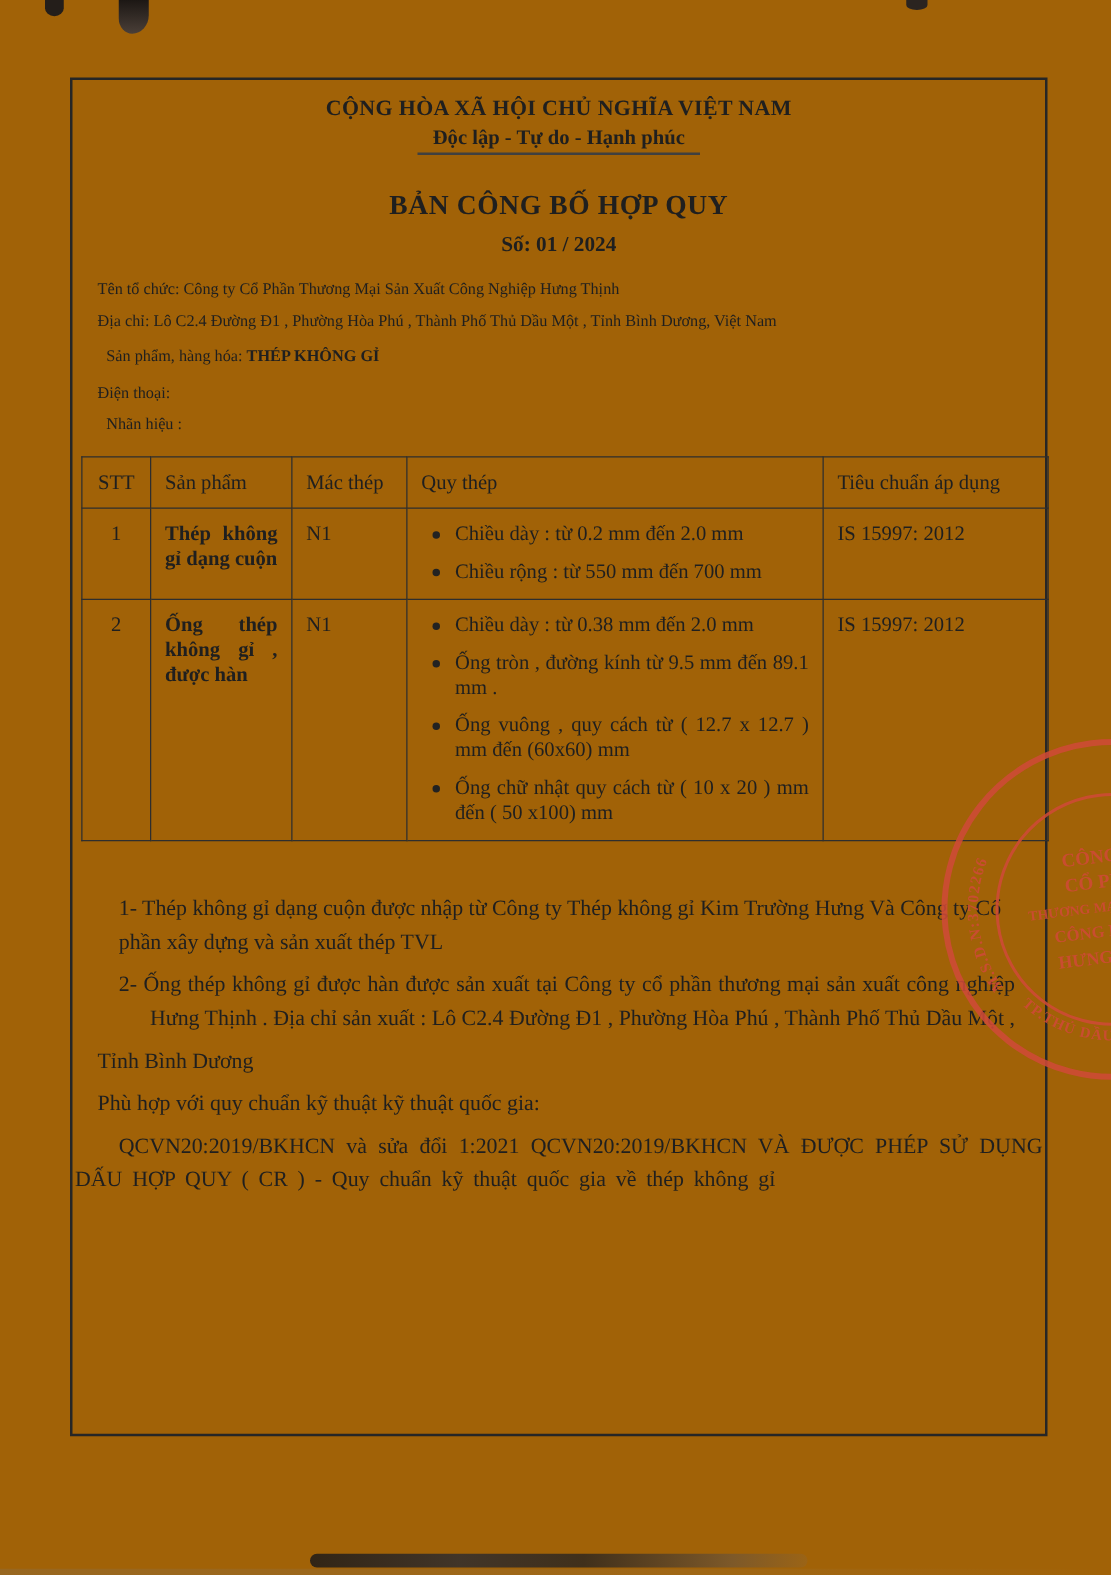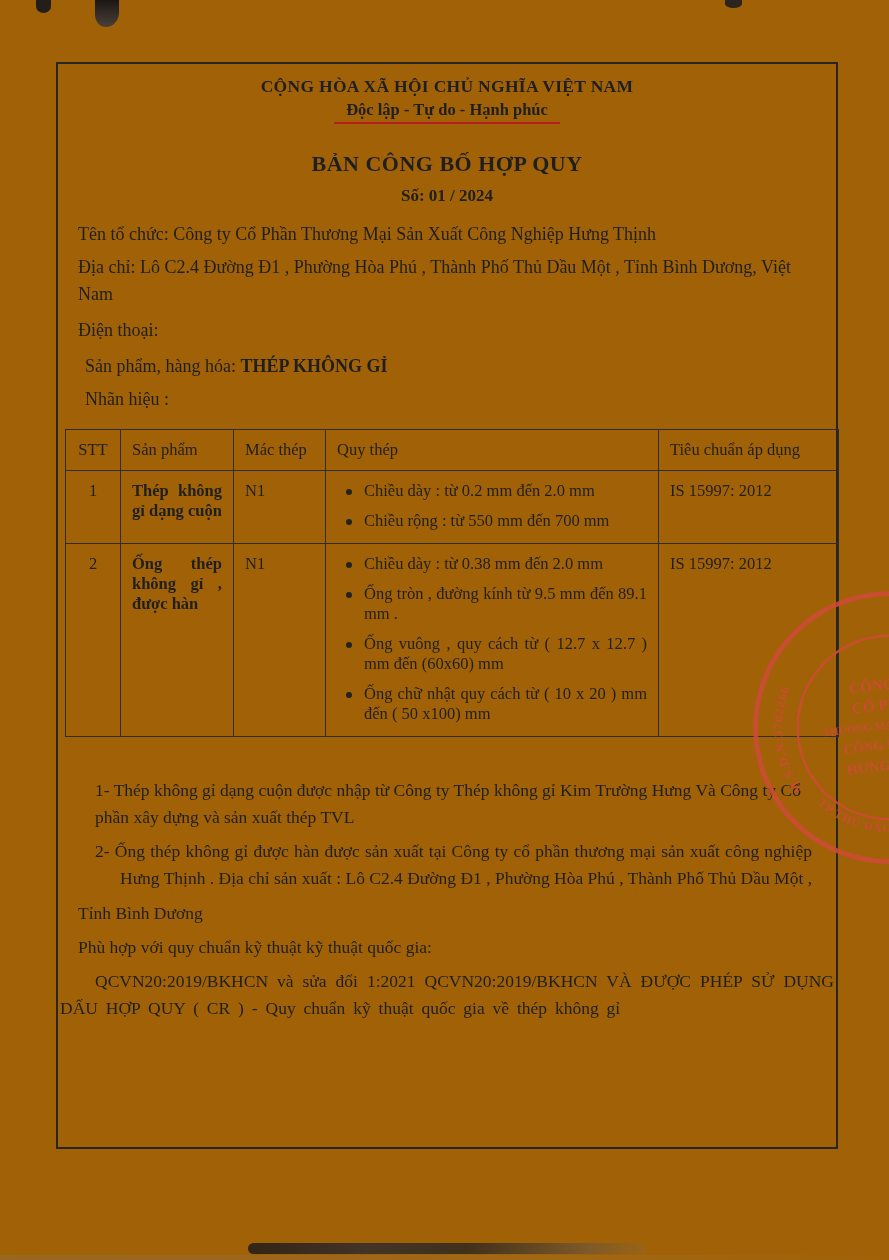--- a/index.html
+++ b/index.html
@@ -20,25 +20,25 @@
     background:linear-gradient(90deg, rgba(30,26,24,.85), rgba(55,48,44,.9) 30%, rgba(40,35,32,.8) 55%, rgba(90,80,75,.5) 85%, rgba(120,110,105,.15)); }
   .bottom-edge { left:0; top:1255px; width:889px; height:5px;
     background:linear-gradient(90deg, rgba(120,120,120,.22), rgba(150,150,150,.1) 60%, rgba(120,120,120,0)); }
 
   
   .frame { position:absolute; left:56px; top:62px; width:782px; height:1087px; border:2px solid #262626; }
 
   .center { text-align:center;font-weight:bold; }
   .nat1 { margin-top:12px; font-weight:bold; font-size:17.5px; letter-spacing:.3px; }
   .nat2 { margin-top:3px; font-size:16.5px; font-weight:bold; }
-  .nat2 .u { display:inline-block; border-bottom:2px solid #b91c1c; padding:0 12px 2px; }
+  .nat2 .u { display:inline-block; border-bottom:2px solid #404040; padding:0 12px 2px; }
   .title { margin-top:27px; font-size:22px; font-weight:bold; letter-spacing:.5px; }
   .doc-no { margin-top:9px; font-size:17px; }
 
-  .bodytext p { font-size:18px; line-height:1.5; padding:0 30px 0 20px; margin-top:6px; }
+  .bodytext p { font-size:13px; line-height:1.5; padding:0 30px 0 20px; margin-top:6px; }
   .bodytext p.first { margin-top:15px; }
   .bodytext p.gap { margin-top:9px; }
   .bodytext p.indent { padding-left:27px; }
   .bold { font-weight:bold; }
 
   
   table.spec { border-collapse:collapse; margin:16px 0 0 7px; width:773px; font-size:16.5px; table-layout:fixed; }
   .spec col.c1 { width:55px; } .spec col.c2 { width:113px; } .spec col.c3 { width:92px; }
   .spec col.c4 { width:333px; } .spec col.c5 { width:180px; }
   .spec th, .spec td { border:1.5px solid #2e2e2e; padding:10px 11px; }
@@ -81,22 +81,22 @@
     <div class="center nat2">
       <span class="u">Độc lập - Tự do - Hạnh phúc</span>
     </div>
 
     <div class="center title">BẢN CÔNG BỐ HỢP QUY</div>
     <div class="center doc-no">Số: 01 / 2024</div>
 
     <div class="bodytext">
       <p class="first">Tên tổ chức: Công ty Cổ Phần Thương Mại Sản Xuất Công Nghiệp Hưng Thịnh</p>
       <p>Địa chỉ: Lô C2.4 Đường Đ1 , Phường Hòa Phú , Thành Phố Thủ Dầu Một , Tỉnh Bình Dương, Việt Nam</p>
+      <p class="gap indent"><span>Sản phẩm, hàng hóa: </span><span class="bold">THÉP KHÔNG GỈ</span></p>
       <p class="gap">Điện thoại:</p>
-      <p class="gap indent"><span>Sản phẩm, hàng hóa: </span><span class="bold">THÉP KHÔNG GỈ</span></p>
       <p class="indent">Nhãn hiệu :</p>
     </div>
 
     <table class="spec">
       <colgroup>
         <col class="c1">
           <col class="c2">
           <col class="c3">
           <col class="c4">
           <col class="c5">

